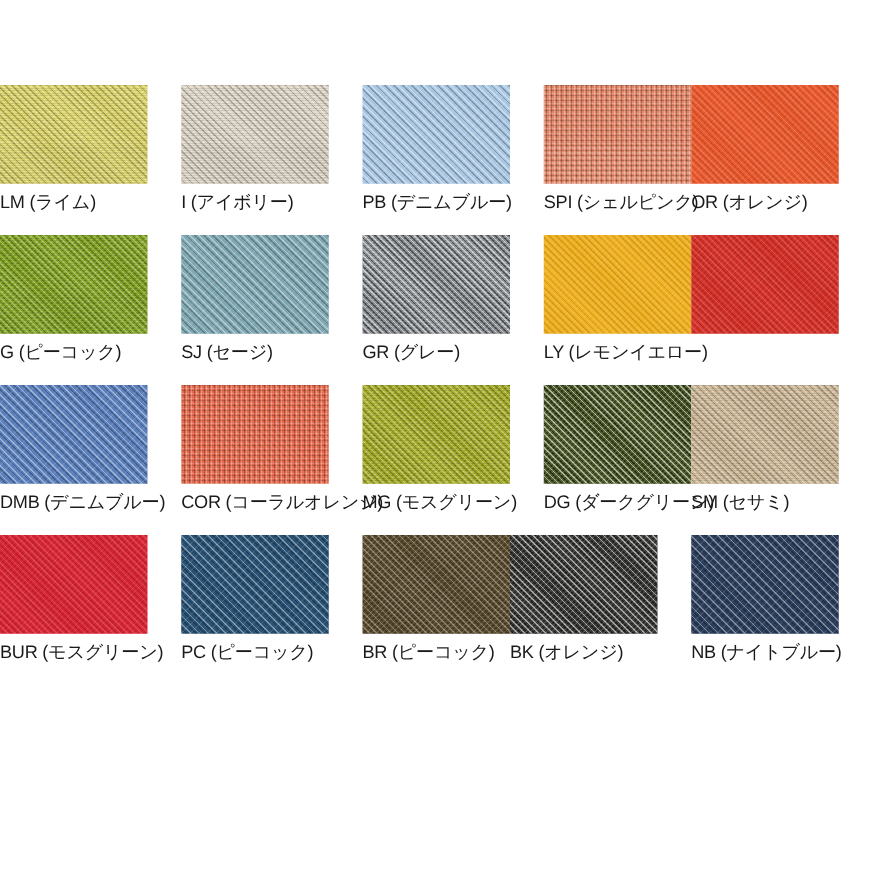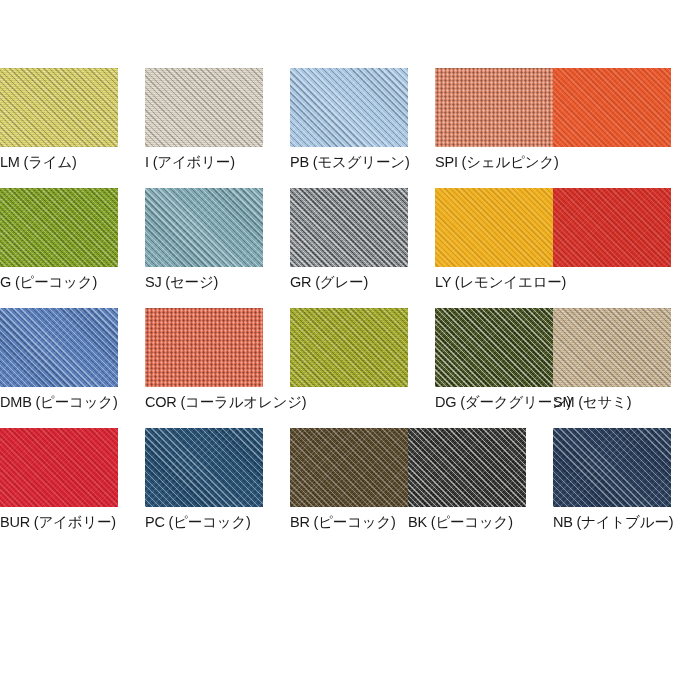--- a/index.html
+++ b/index.html
@@ -189,34 +189,35 @@
           <div class="weave"></div>
           <div class="weave2"></div>
         </div>
         <div class="swatch-label">I (アイボリー)</div>
       </div>
       <div class="swatch-cell">
         <div class="swatch-chip weave-denim" style="background-color: rgb(168, 198, 226);">
           <div class="weave"></div>
           <div class="weave2"></div>
         </div>
-        <div class="swatch-label">PB (モスグリーン)</div>
+        <div class="swatch-label">PB (デニムブルー)</div>
       </div>
       <div class="swatch-cell last-in-row">
         <div class="swatch-chip weave-basket" style="background-color: rgb(224, 130, 99);">
           <div class="weave"></div>
           <div class="weave2"></div>
         </div>
         <div class="swatch-label">SPI (シェルピンク)</div>
       </div>
       <div class="swatch-cell">
         <div class="swatch-chip weave-soft" style="background-color: rgb(232, 86, 42);">
           <div class="weave"></div>
           <div class="weave2"></div>
         </div>
+        <div class="swatch-label">OR (オレンジ)</div>
       </div>
       <div class="swatch-cell">
         <div class="swatch-chip weave-twill" style="background-color: rgb(129, 164, 31);">
           <div class="weave"></div>
           <div class="weave2"></div>
         </div>
         <div class="swatch-label">G (ピーコック)</div>
       </div>
       <div class="swatch-cell">
         <div class="swatch-chip weave-denim" style="background-color: rgb(126, 167, 178);">
@@ -243,76 +244,77 @@
         <div class="swatch-chip weave-soft" style="background-color: rgb(210, 46, 38);">
           <div class="weave"></div>
           <div class="weave2"></div>
         </div>
       </div>
       <div class="swatch-cell">
         <div class="swatch-chip weave-denim" style="background-color: rgb(91, 127, 187);">
           <div class="weave"></div>
           <div class="weave2"></div>
         </div>
-        <div class="swatch-label">DMB (ピーコック)</div>
+        <div class="swatch-label">DMB (デニムブルー)</div>
       </div>
       <div class="swatch-cell">
         <div class="swatch-chip weave-basket" style="background-color: rgb(228, 103, 74);">
           <div class="weave"></div>
           <div class="weave2"></div>
         </div>
         <div class="swatch-label compact">COR (コーラルオレンジ)</div>
       </div>
       <div class="swatch-cell">
         <div class="swatch-chip weave-twill" style="background-color: rgb(165, 173, 36);">
           <div class="weave"></div>
           <div class="weave2"></div>
         </div>
+        <div class="swatch-label">MG (モスグリーン)</div>
       </div>
       <div class="swatch-cell last-in-row">
         <div class="swatch-chip weave-hi" style="background-color: rgb(76, 90, 38);">
           <div class="weave"></div>
           <div class="weave2"></div>
         </div>
         <div class="swatch-label">DG (ダークグリーン)</div>
       </div>
       <div class="swatch-cell">
         <div class="swatch-chip weave-twill" style="background-color: rgb(205, 183, 149);">
           <div class="weave"></div>
           <div class="weave2"></div>
         </div>
         <div class="swatch-label">SM (セサミ)</div>
       </div>
       <div class="swatch-cell">
         <div class="swatch-chip weave-soft" style="background-color: rgb(214, 34, 49);">
           <div class="weave"></div>
           <div class="weave2"></div>
         </div>
-        <div class="swatch-label">BUR (アイボリー)</div>
+        <div class="swatch-label">BUR (モスグリーン)</div>
       </div>
       <div class="swatch-cell">
         <div class="swatch-chip weave-denim" style="background-color: rgb(40, 81, 115);">
           <div class="weave"></div>
           <div class="weave2"></div>
         </div>
         <div class="swatch-label">PC (ピーコック)</div>
       </div>
       <div class="swatch-cell last-in-row">
         <div class="swatch-chip weave-twill" style="background-color: rgb(90, 74, 44);">
           <div class="weave"></div>
           <div class="weave2"></div>
         </div>
         <div class="swatch-label">BR (ピーコック)</div>
       </div>
       <div class="swatch-cell">
         <div class="swatch-chip weave-hi" style="background-color: rgb(59, 60, 58);">
           <div class="weave"></div>
           <div class="weave2"></div>
         </div>
-        <div class="swatch-label">BK (ピーコック)</div>
+        <div class="swatch-label">BK (オレンジ)</div>
       </div>
       <div class="swatch-cell">
         <div class="swatch-chip weave-denim" style="background-color: rgb(43, 63, 92);">
           <div class="weave"></div>
           <div class="weave2"></div>
         </div>
         <div class="swatch-label">NB (ナイトブルー)</div>
       </div>
     </div>
 </div>

